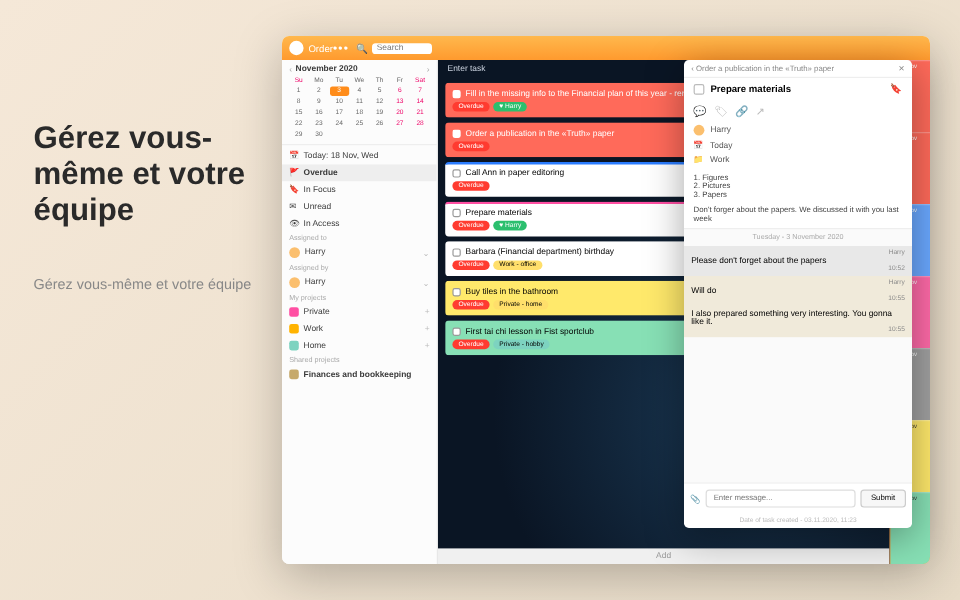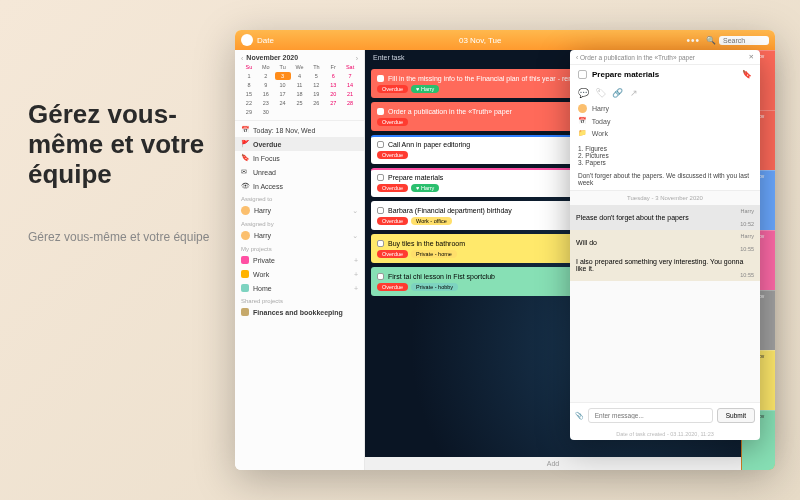--- a/index.html
+++ b/index.html
@@ -90,22 +90,21 @@
   <h1>Gérez
 vous-même
 et votre
 équipe</h1>
   <p>Gérez vous-même et votre équipe</p>
 </div>
 
 <div class="app">
   <div class="topbar">
     <span class="av"></span>
-    <span class="user">Date</span>
-    <span class="date">03 Nov, Tue</span>
+    <span class="user">Order</span>
     <span class="dots">•••</span>
     <span style="margin-right:3px">🔍</span>
     <input placeholder="Search" style="">
   </div>
   <div class="appbody">
     <div class="sidebar">
       <div class="cal">
         <div style="display:flex;align-items:center;gap:3px">
           <span style="color:#aaa">‹</span>
           <span class="cal-title">November 2020</span>

